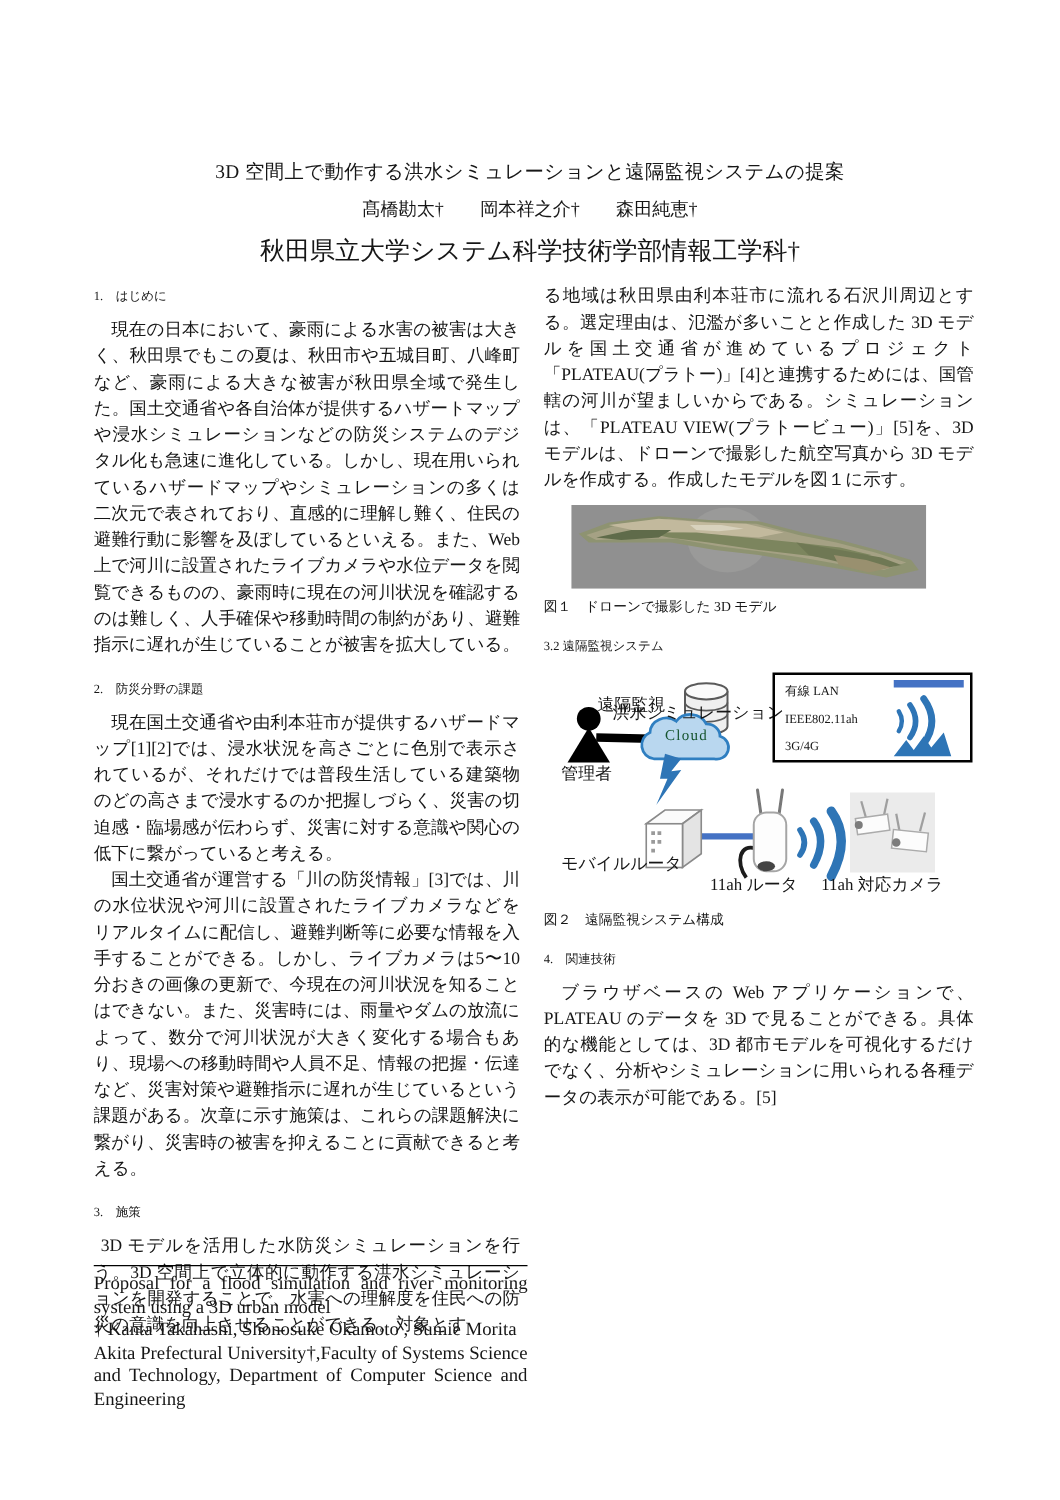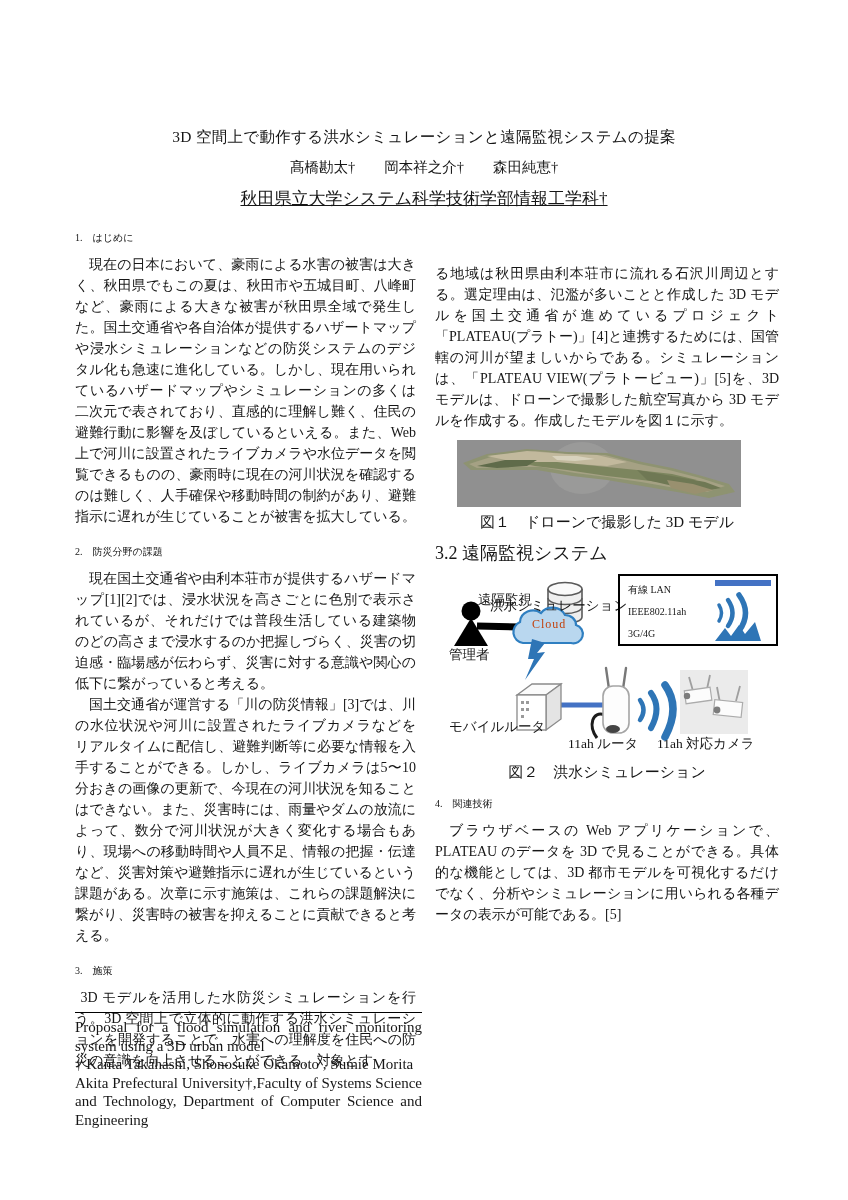--- a/index.html
+++ b/index.html
@@ -3,43 +3,43 @@
 <meta charset="utf-8">
 <style>
   html,body{margin:0;padding:0;background:#e8e8e8;}
   .page{position:relative;width:848px;height:1200px;margin:0 auto;background:#ffffff;
         font-family:"Liberation Serif","DejaVu Serif",serif;color:#161616;overflow:hidden;}
 
   
   .header{position:absolute;top:127px;left:0;width:100%;text-align:center;}
   .title{font-size:15.5px;letter-spacing:.3px;}
   .authors{font-size:14.5px;margin-top:10px;}
-  .affiliation{font-size:17px;margin-top:10px;text-decoration:underline;}
+  .affiliation{font-size:20px;margin-top:10px;}
 
   
   .col{position:absolute;top:227px;font-size:14px;line-height:21px;text-align:justify;}
   .col-left{left:75px;width:341px;}
   .col-right{left:435px;width:344px;}
   .sec{font-size:10px;font-weight:normal;margin:14px 0 5px;line-height:22px;}
   .sec.first{margin-top:0;}
-  .subsec{font-size:18px;font-weight:normal;margin:0 0 2px;line-height:21px;}
+  .subsec{font-size:10px;font-weight:normal;margin:0 0 2px;line-height:21px;}
   p{margin:0;text-indent:1em;}
-  p.noindent{text-indent:0;margin-top:36px;}
+  p.noindent{text-indent:0;}
   p.halfindent{text-indent:.4em;}
 
   
   .fig1{margin:9px 0 0 22px;}
   .fig1 svg{display:block;}
-  .figcap{text-align:center;font-size:15px;line-height:17px;margin:7px 0 12px;}
+  .figcap{font-size:11px;line-height:17px;margin:7px 0 12px;}
 
   
   .fig2{position:relative;height:190px;margin-top:3px;}
   .fig2 svg.diagram{position:absolute;left:0;top:0;}
   .fig2 .lbl{position:absolute;font-size:13.5px;line-height:15px;white-space:nowrap;}
-  .fig2 .cloud-word{font-size:12px;color:#c2410c;letter-spacing:1px;}
+  .fig2 .cloud-word{font-size:12px;color:#14532d;letter-spacing:1px;}
   .legend-box{position:absolute;left:183px;top:7px;width:156px;height:68px;border:2.5px solid #000;background:transparent;}
   .legend-lbl{position:absolute;font-size:10px;white-space:nowrap;}
 
   
   .footnote{position:absolute;left:75px;top:1012px;width:347px;font-size:15px;line-height:18.5px;text-align:justify;}
   .footnote .rule{border:none;border-top:1.7px solid #000;margin:0 0 5px 0;width:100%;}
   .footnote div{margin:0;}
 </style>
 </head>
 <body>
@@ -167,19 +167,19 @@
       <span class="lbl" style="left:14px;top:80px;">管理者</span>
       <span class="lbl" style="left:14px;top:152px;">モバイルルータ</span>
       <span class="lbl" style="left:133px;top:169px;">11ah ルータ</span>
       <span class="lbl" style="left:222px;top:169px;">11ah 対応カメラ</span>
 
       <div class="legend-box"></div>
       <span class="legend-lbl" style="left:193px;top:12px;">有線 LAN</span>
       <span class="legend-lbl" style="left:193px;top:34px;">IEEE802.11ah</span>
       <span class="legend-lbl" style="left:193px;top:56px;">3G/4G</span>
     </div>
-    <div class="figcap">図２　洪水シミュレーション</div>
+    <div class="figcap">図２　遠隔監視システム構成</div>
 
     <div class="sec" style="margin-top:10px;">4.　関連技術</div>
     <p>ブラウザベースの Web アプリケーションで、PLATEAU のデータを 3D で見ることができる。具体的な機能としては、3D 都市モデルを可視化するだけでなく、分析やシミュレーションに用いられる各種データの表示が可能である。[5]</p>
   </div>
 
 </div>
 
 </body></html>

